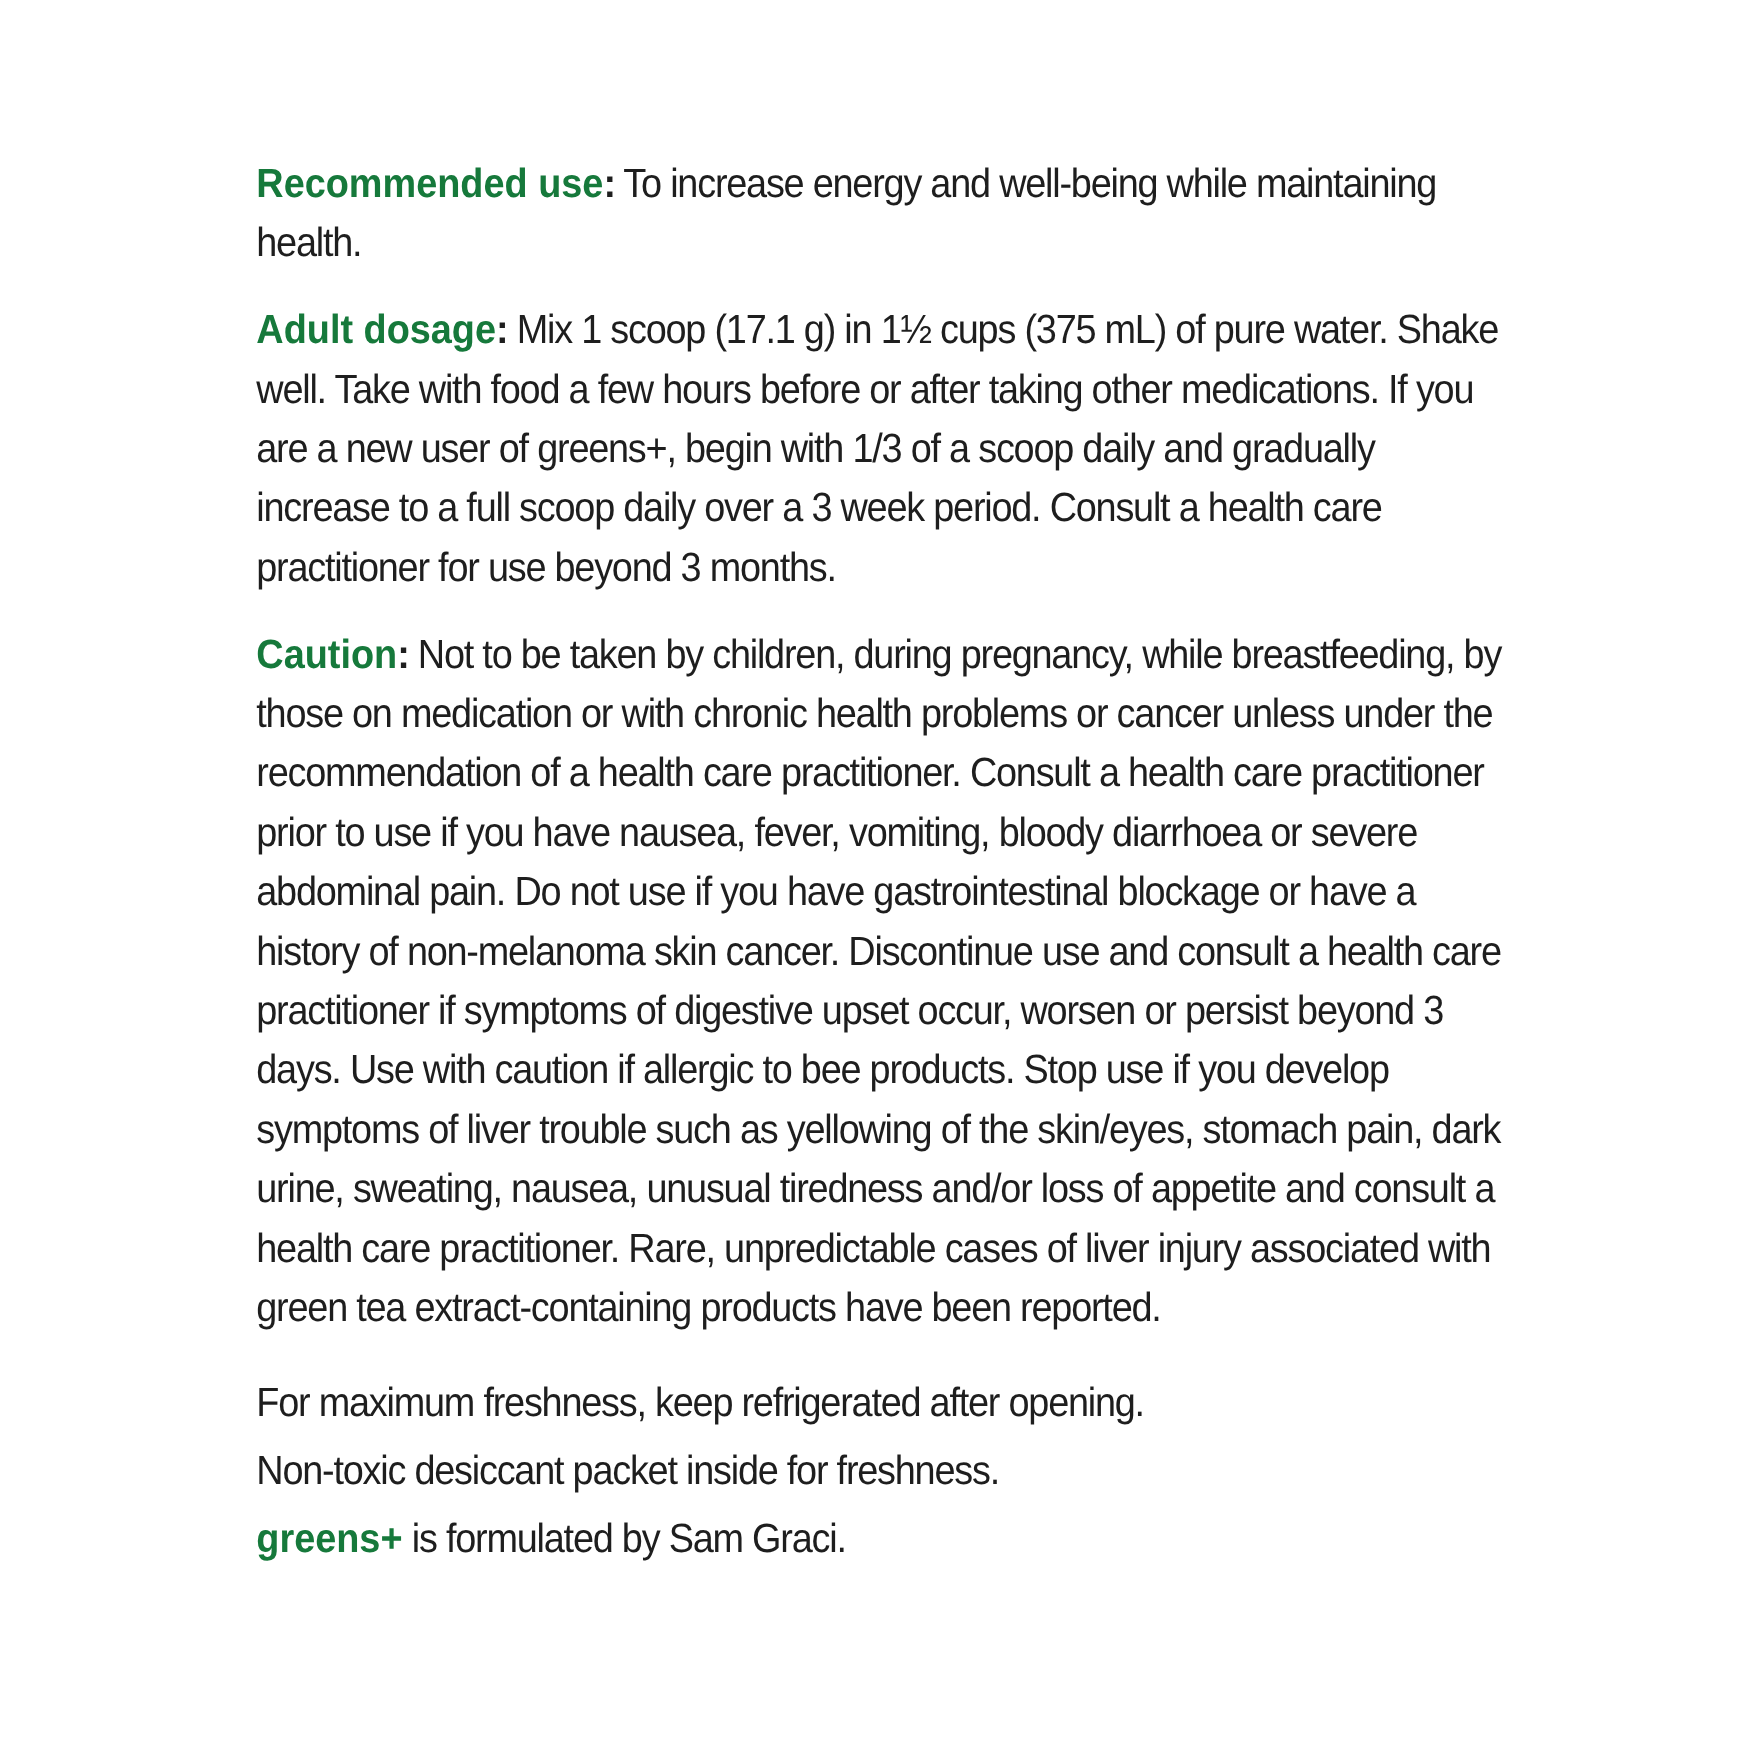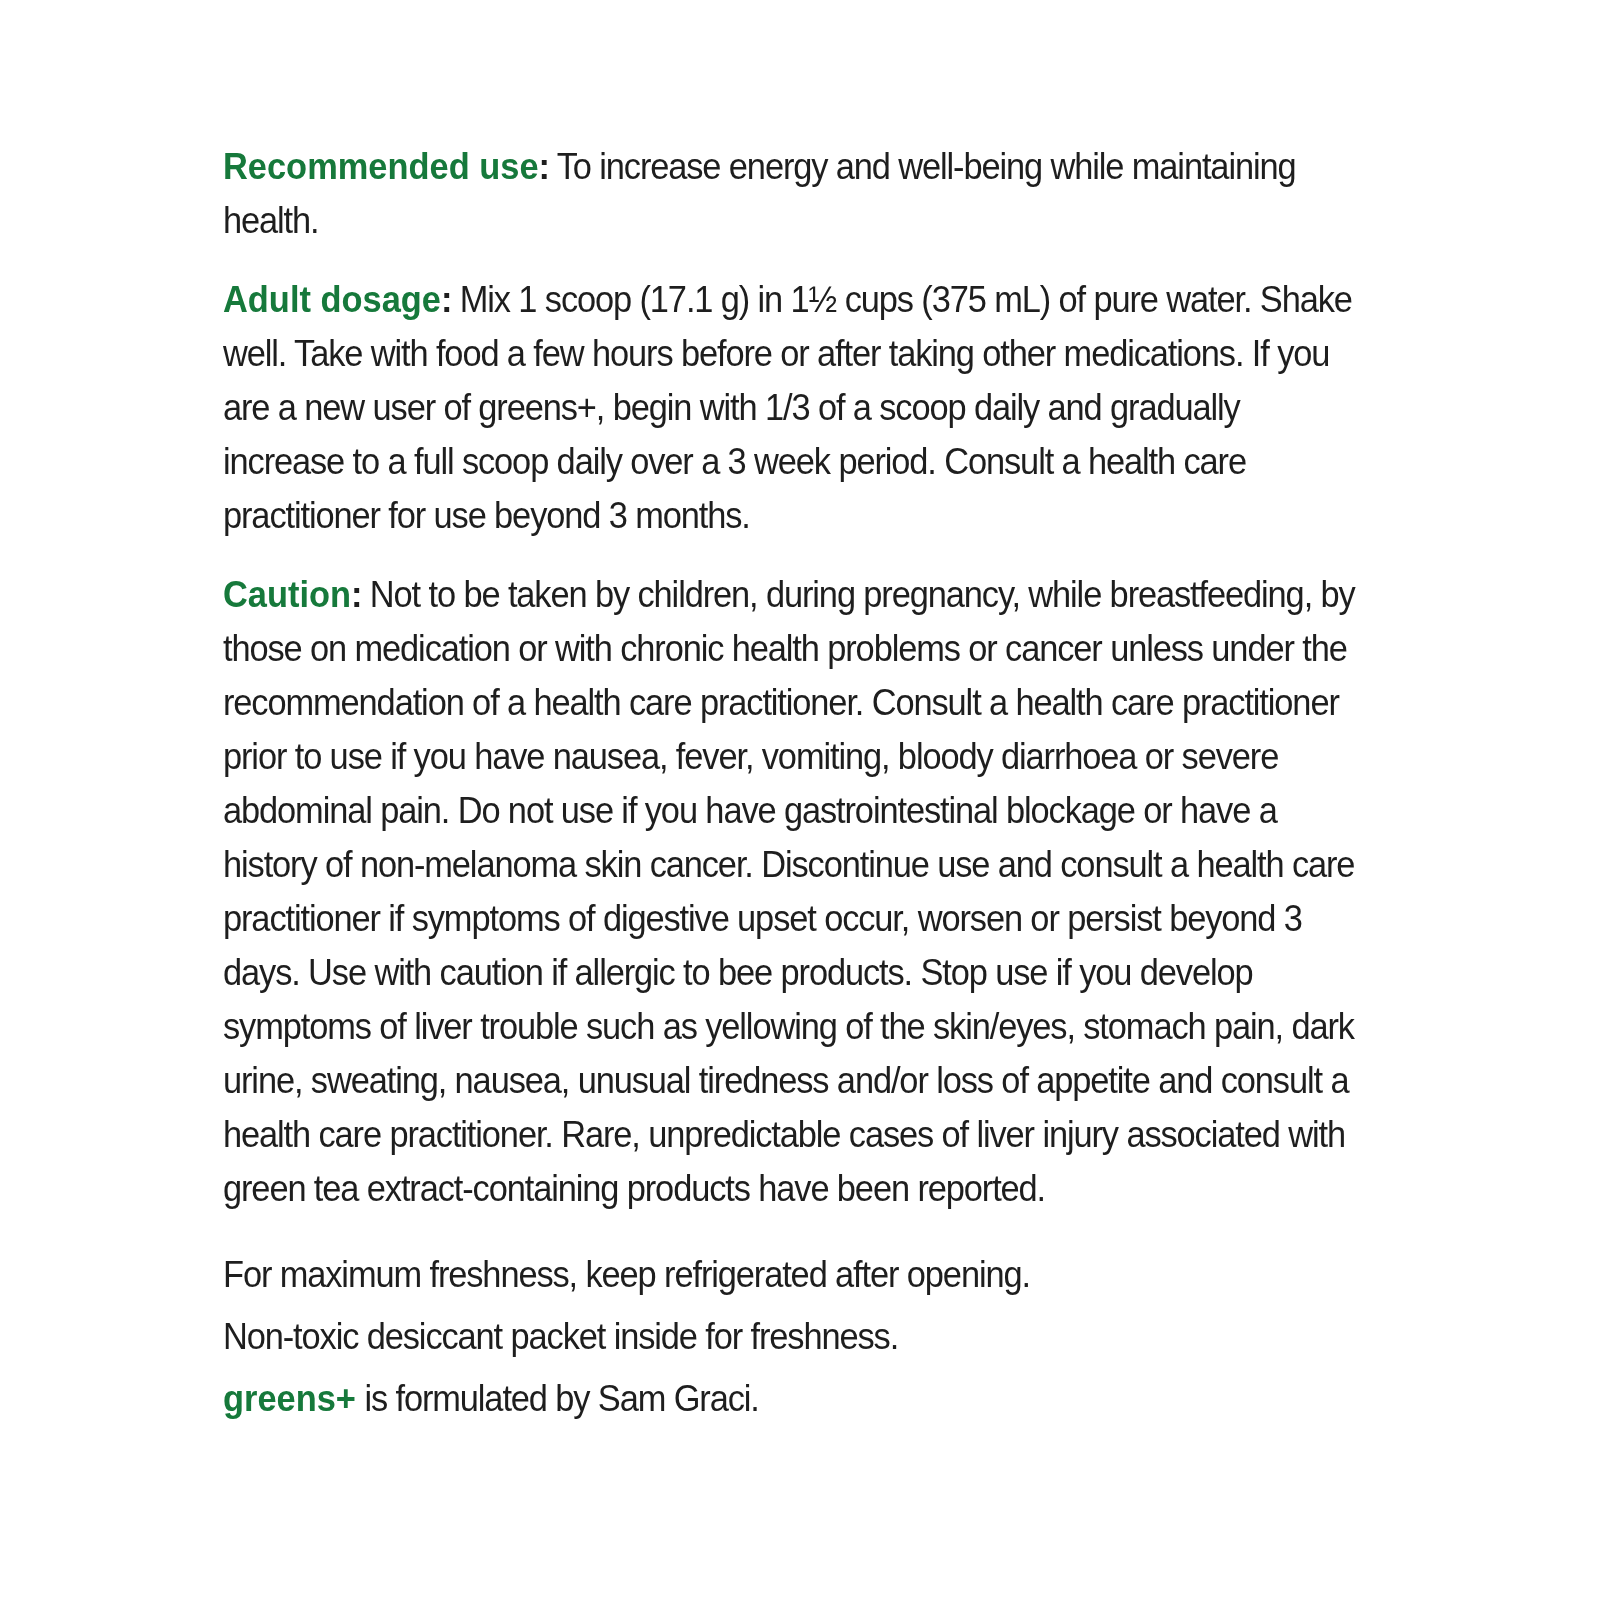--- a/index.html
+++ b/index.html
@@ -10,21 +10,21 @@
     body {
       width: 1600px;
       height: 1600px;
       position: relative;
       overflow: hidden;
       font-family: "Liberation Sans", sans-serif;
       color: #1e1e1e;
     }
     .content {
       position: absolute;
-      left: 223px;
+      left: 233px;
       top: 140px;
       width: 1140px;
     }
     .section {
       font-size: 37px;
       line-height: 54px;
       letter-spacing: -1.2px;
       transform: scaleX(0.93);
       transform-origin: left top;
       width: 1230px;

